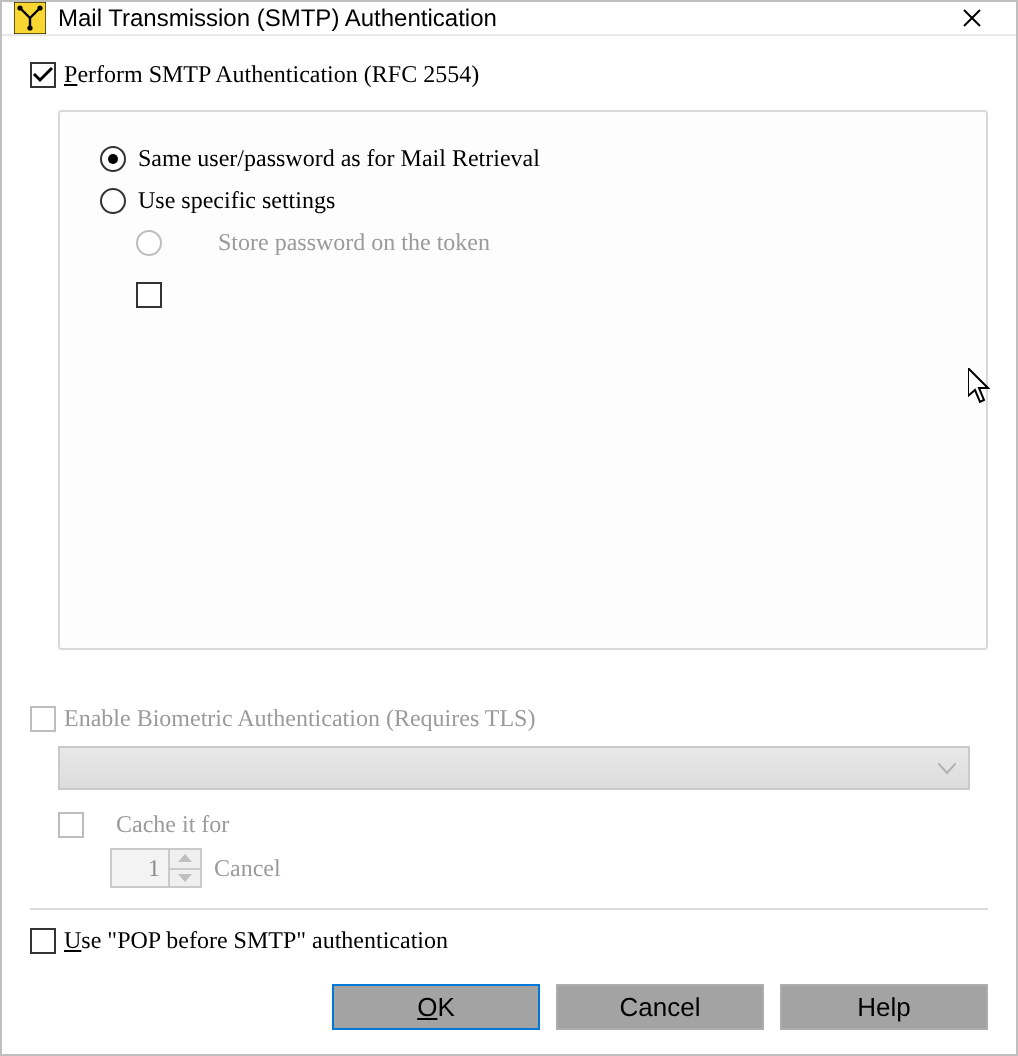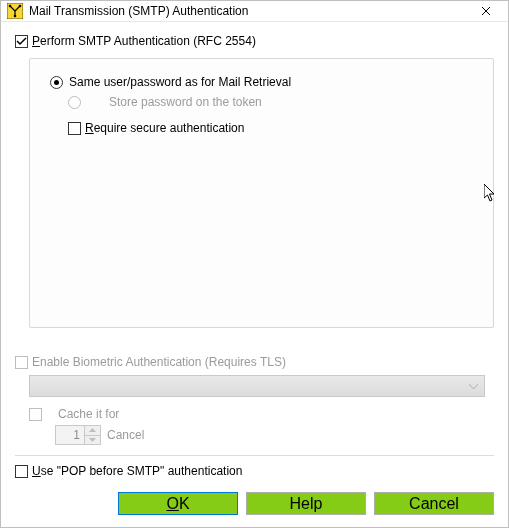--- a/index.html
+++ b/index.html
@@ -41,20 +41,21 @@
     cursor: pointer;
   }
   .titlebar .close svg { width: 10px; height: 10px; }
 
   .content {
     flex: 1 1 auto;
     padding: 12px 14px 4px 14px;
     display: flex;
     flex-direction: column;
     position: relative;
+    font-family: Liberation Serif, serif;
   }
 
   .check-row {
     display: flex;
     align-items: center;
     gap: 4px;
     margin-bottom: 6px;
   }
   .checkbox {
     width: 13px; height: 13px;
@@ -181,26 +182,26 @@
     margin-bottom: 10px;
   }
 
   .buttons-row {
     display: flex;
     justify-content: flex-end;
     gap: 8px;
     padding: 0 14px 12px 0;
   }
   .btn {
-    width: 120px;
+    width: 104px;
     height: 23px;
     border: 1px solid #adadad;
-    background: #84cc16;
+    background: #a3a3a3;
     font-family: inherit;
-    font-size: 16px;
+    font-size: 13px;
     text-align: center;
     line-height: 21px;
     cursor: pointer;
   }
   .btn.default {
     border: 1px solid #0078d7;
     outline: 1px solid #0078d7;
     outline-offset: -1px;
   }
   
@@ -247,29 +248,32 @@
       <span><span class="label-u">P</span><span>erform SMTP Authentication (RFC 2554)</span></span>
     </div>
 
     <div class="group-smtp">
       <div class="radio-row">
         <span class="radio selected">
             <span class="dot"></span>
           </span>
         <span>Same user/password as for Mail Retrieval</span>
       </div>
+      <div class="radio-row">
+        <span class="radio"></span>
+        <span>Use specific settings</span>
+      </div>
       <div class="radio-row subrow">
         <span class="radio disabled"></span>
         <span class="disabled-text">Store password on the token</span>
       </div>
       <div class="check-row sub2row">
         <span class="checkbox">
           
         </span>
-        <span><span class="label-u">R</span><span>equire secure authentication</span></span>
       </div>
     </div>
 
     <div class="biometric-block">
       <div class="check-row">
         <span class="checkbox disabled">
           
         </span>
         <span class="disabled-text">Enable Biometric Authentication (Requires TLS)</span>
       </div>
@@ -312,21 +316,21 @@
       <span class="checkbox">
         
       </span>
       <span><span class="label-u">U</span><span>se "POP before SMTP" authentication</span></span>
     </div>
 
   </div>
 
   <div class="buttons-row">
     <div class="btn default"><span class="label-u">O</span><span>K</span></div>
+    <div class="btn">Cancel</div>
     <div class="btn">Help</div>
-    <div class="btn">Cancel</div>
   </div>
 
   <svg class="cursor" viewBox="0 0 14 20">
     <path d="M0 0 L0 14 L3.5 11 L6 17 L8 16 L5.5 10 L10 10 Z" fill="#fff" stroke="#000" stroke-width="1"></path>
   </svg>
 
 </div>
 
 </body></html>

